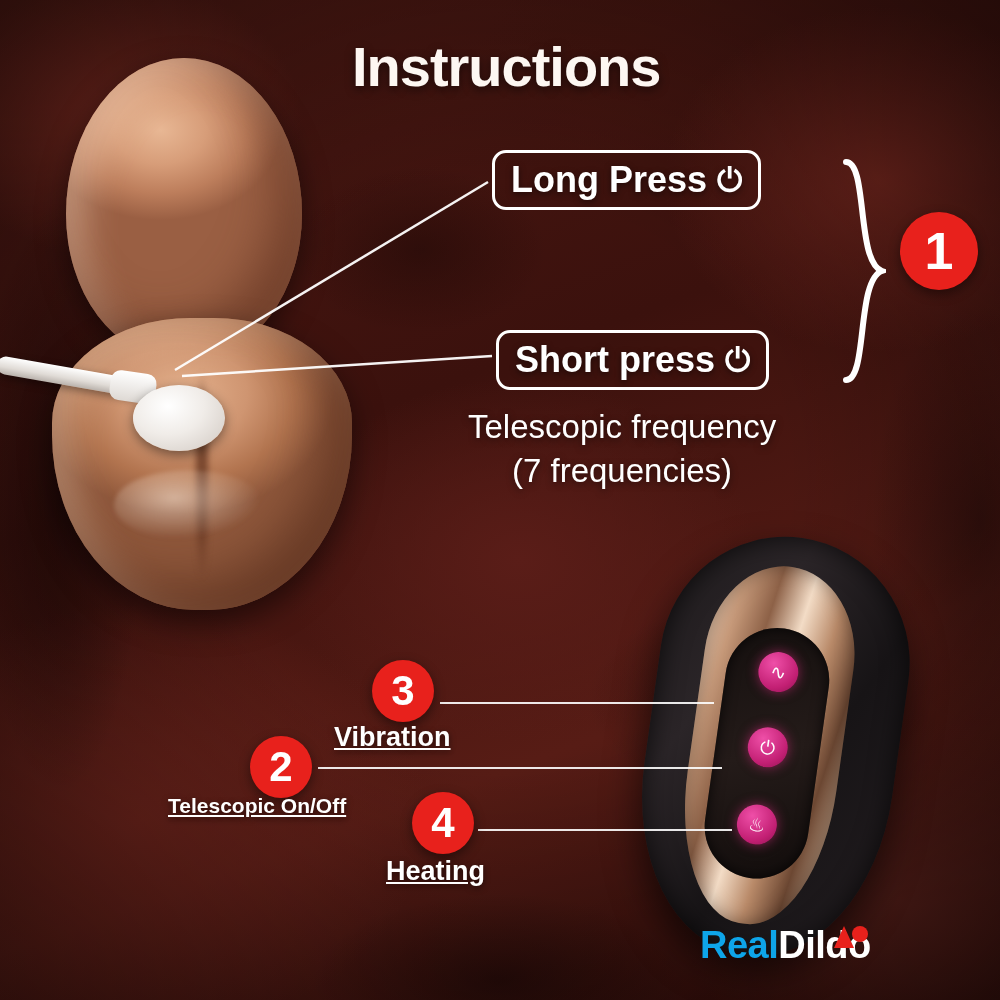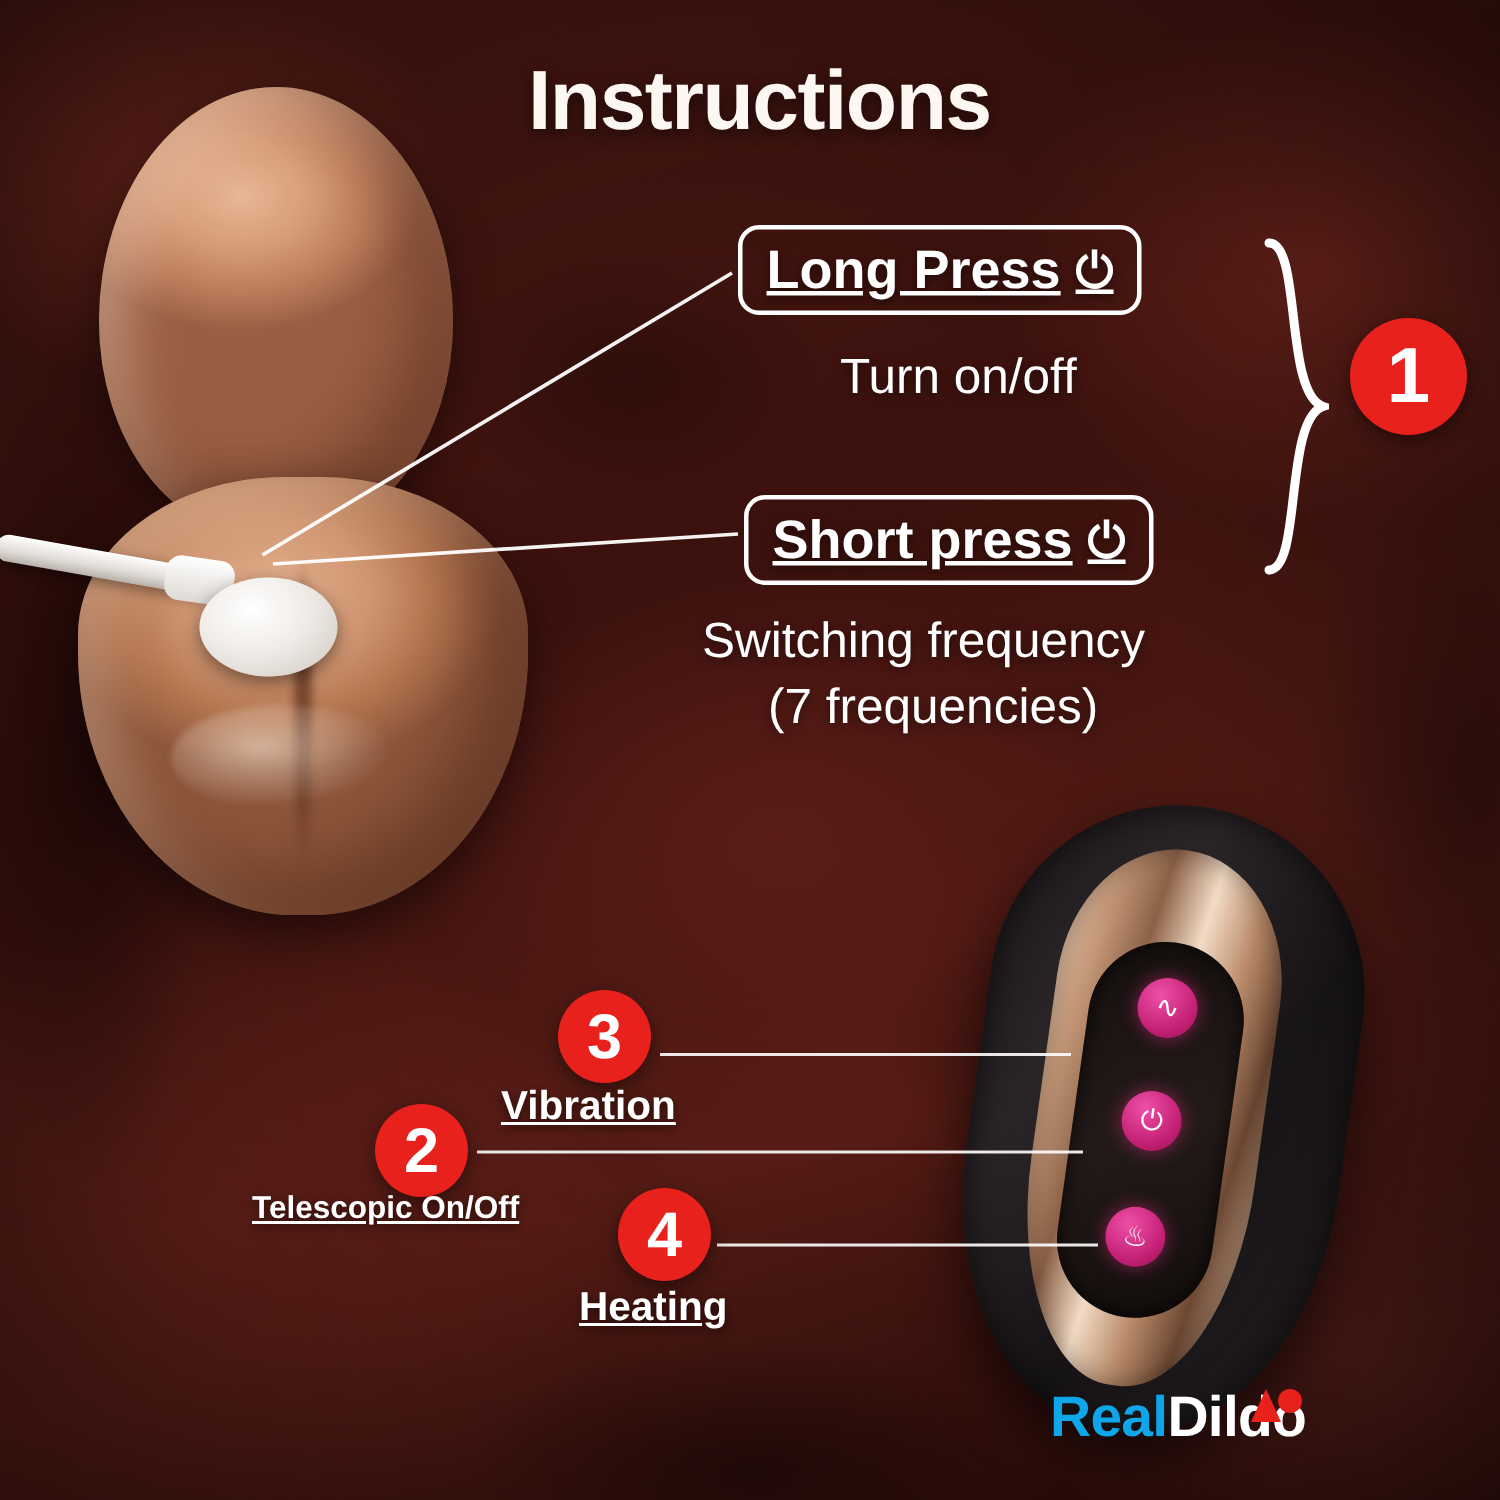--- a/index.html
+++ b/index.html
@@ -202,21 +202,20 @@
     border: 3px solid #ffffff;
     border-radius: 14px;
     color: #ffffff;
     font-weight: bold;
     display: flex;
     align-items: center;
     gap: 10px;
     padding: 6px 16px;
     background: rgba(60,18,14,0.22);
     text-shadow: 0 2px 6px rgba(0,0,0,0.5);
-    text-decoration: underline;
   }
   .pill-long { left: 492px; top: 150px; font-size: 36px; }
   .pill-short { left: 496px; top: 330px; font-size: 36px; }
   .pill .pw { font-size: 32px; }
 
   .sub {
     position: absolute;
     color: #ffffff;
     font-size: 33px;
     text-shadow: 0 2px 7px rgba(0,0,0,0.5);
@@ -338,27 +337,26 @@
     <line x1="318" y1="768" x2="722" y2="768" stroke="#ffffff" stroke-width="2" opacity="0.9"></line>
     <line x1="478" y1="830" x2="732" y2="830" stroke="#ffffff" stroke-width="2" opacity="0.9"></line>
   </svg>
 
   <div class="title">Instructions</div>
 
   <div class="pill pill-long">
     <span>Long Press</span>
     <span class="pw">⏻</span>
   </div>
-  <div class="sub sub-turn">Turn on/off</div>
 
   <div class="pill pill-short">
     <span>Short press</span>
     <span class="pw">⏻</span>
   </div>
-  <div class="sub sub-freq1">Switching frequency</div>
+  <div class="sub sub-freq1">Telescopic frequency</div>
   <div class="sub sub-freq2">(7 frequencies)</div>
 
   <div class="brace">
     <svg width="44" height="226" viewBox="0 0 44 226">
       <path d="M4 4 C26 4 14 104 40 113 C14 122 26 222 4 222" fill="none" stroke="#ffffff" stroke-width="6" stroke-linecap="round"></path>
     </svg>
   </div>
   <div class="badge badge-1">1</div>
 
   <div class="badge badge-3">3</div>

